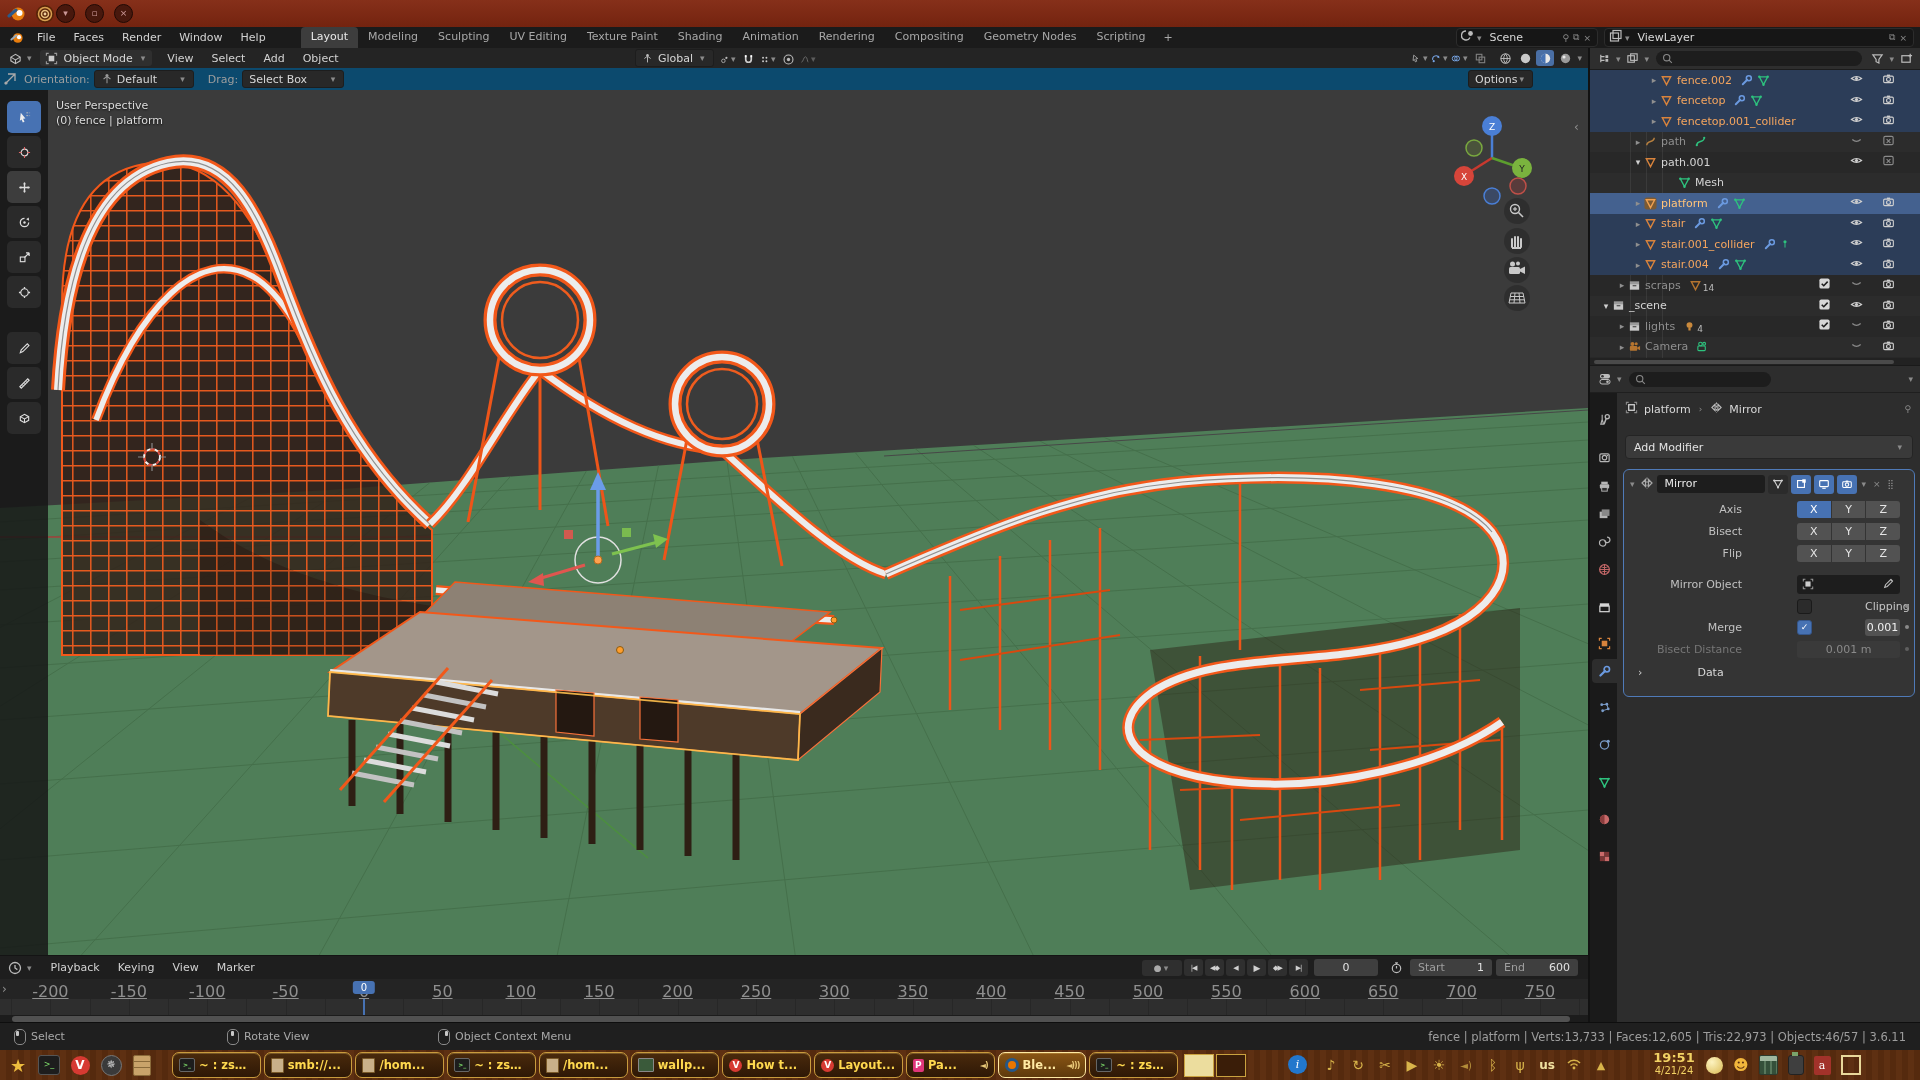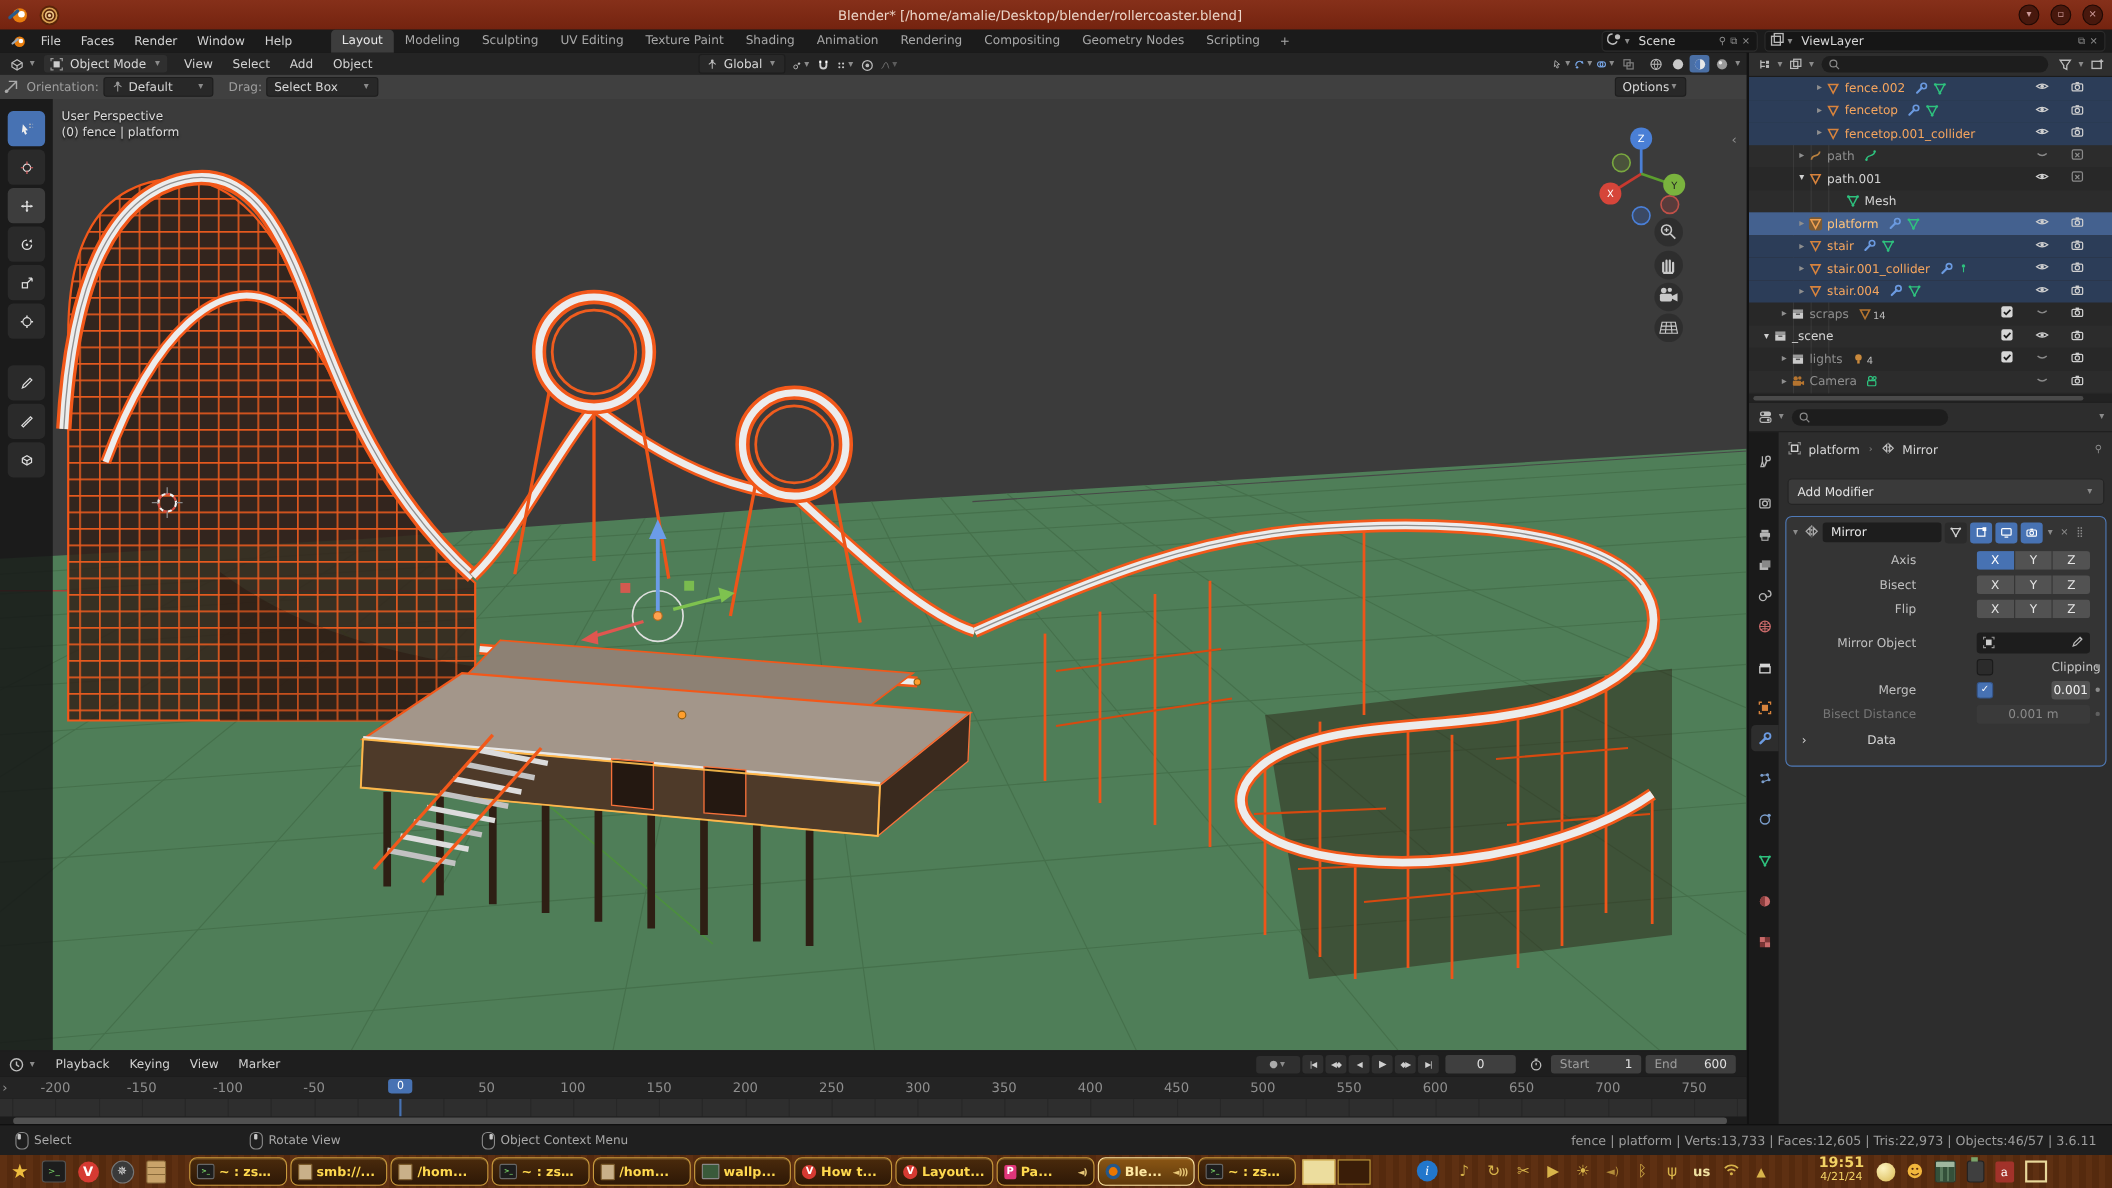--- a/index.html
+++ b/index.html
@@ -20,21 +20,21 @@
   .menu-item{padding:2px 9px;color:#d2d2d2;border-radius:3px;}
   #wsTabs{display:flex;margin-left:26px;align-items:center;height:100%;}
   .ws-tab{padding:3px 10px;color:#a8a8a8;border-radius:4px 4px 0 0;height:15px;}
   .ws-tab.active{background:#3d3d3d;color:#e8e8e8;}
   .ws-add{padding:0 8px;color:#a8a8a8;}
   .idblock{display:flex;align-items:center;background:#161616;border:1px solid #2c2c2c;border-radius:4px;height:17px;padding:0 4px;margin-right:6px;}
   .idblock .lbl{padding:0 6px;color:#d8d8d8;}
   .mini{color:#8b8b8b;font-size:9px;padding:0 2px;}
   
   #vpheader{left:0;top:48px;width:1588px;height:20px;background:#242424;display:flex;align-items:center;border-bottom:1px solid #1a1a1a;}
-  #toolrow{left:0;top:68px;width:1588px;height:22px;background:#404040;display:flex;align-items:center;border-bottom:1px solid #1b1b1b;}
+  #toolrow{left:0;top:68px;width:1588px;height:22px;background:#0c4a6e;display:flex;align-items:center;border-bottom:1px solid #1b1b1b;}
   .hbtn{display:flex;align-items:center;background:#2f2f2f;border-radius:3px;height:16px;padding:0 5px;margin-right:4px;color:#d6d6d6;}
   .hlabel{color:#9e9e9e;margin:0 4px;}
   .ddown{background:#282828;border:1px solid #1d1d1d;border-radius:3px;height:16px;display:flex;align-items:center;padding:0 6px;color:#d6d6d6;}
   .seg{display:flex;}
   .icobtn{width:18px;height:16px;display:flex;align-items:center;justify-content:center;border-radius:3px;margin:0 1px;}
   .icobtn.on{color:#79a7e8;}
   .icobtn.sel{background:#4a6fa5;}
   
   #toolbar{left:0;top:90px;width:48px;height:865px;background:rgba(22,22,22,.85);padding-top:8px;box-sizing:border-box;}
   .tool{width:34px;height:32px;margin:3px auto;border-radius:5px;display:flex;align-items:center;justify-content:center;background:#2a2a2a;}
@@ -43,21 +43,21 @@
   .tool.gap{margin-top:24px;}
   
   #viewport{left:0;top:90px;width:1588px;height:865px;background:#3b3b3b;overflow:hidden;}
   #vpOverlayText{left:56px;top:8px;color:#dcdcdc;text-shadow:0 1px 2px rgba(0,0,0,.8);line-height:15px;font-size:11px;}
   #navgizmo{left:1434px;top:10px;}
   .collapse{color:#909090;font-size:12px;}
   
   #timeline{left:0;top:955px;width:1588px;height:67px;background:#2b2b2b;border-top:1px solid #141414;}
   #tlHeader{position:absolute;left:0;top:0;width:100%;height:23px;background:#1e1e1e;display:flex;align-items:center;border-bottom:1px solid #151515;}
   #tlRuler{position:absolute;left:0;top:23px;width:100%;height:20px;background:#242424;border-bottom:1px solid #1b1b1b;}
-  .tick{position:absolute;top:3px;transform:translateX(-50%);color:#8f8f8f;font-size:12px;}
+  .tick{position:absolute;top:3px;transform:translateX(-50%);color:#8f8f8f;font-size:16px;text-decoration:underline;}
   #tlTracks{position:absolute;left:0;top:43px;width:100%;height:16px;background:#2e2e2e;}
   .gline{position:absolute;top:0;width:1px;height:16px;background:#272727;}
   #tlScroll{position:absolute;left:0;top:59px;width:100%;height:8px;background:#1c1c1c;}
   #tlThumb{position:absolute;left:12px;top:1px;width:1558px;height:6px;border-radius:3px;background:#515151;}
   #playheadBadge{position:absolute;top:2px;transform:translateX(-50%);background:#4772b3;color:#fff;
       border-radius:3px;padding:1px 8px;font-size:10px;}
   #playheadLine{position:absolute;top:43px;width:2px;height:16px;background:#4772b3;transform:translateX(-50%);}
   .tl-field{display:flex;align-items:center;background:#3f3f3f;border-radius:3px;height:17px;padding:0 8px;color:#e0e0e0;position:absolute;top:3px;}
   .transport{display:flex;position:absolute;top:3px;gap:2px;}
   .tbtn{width:19px;height:17px;background:#2f2f2f;border-radius:3px;color:#cfcfcf;font-size:7px;
@@ -161,21 +161,20 @@
         </svg>
     </span>
     <span class="tb-ico">
       <svg width="20" height="20" viewBox="0 0 20 20">
           <circle cx="10" cy="10" r="9" fill="#5a2408"></circle>
           <circle cx="10" cy="10" r="6.5" fill="none" stroke="#d8a050" stroke-width="1.5"></circle>
           <circle cx="10" cy="10" r="3.5" fill="none" stroke="#e8c080" stroke-width="1.5"></circle>
           <circle cx="10" cy="10" r="1.4" fill="#f0d0a0"></circle>
         </svg>
     </span>
-    <span class="title">Blender* [/home/amalie/Desktop/blender/rollercoaster.blend]</span>
     <span class="winbtns">
       <span class="winbtn">▾</span>
       <span class="winbtn">▫</span>
       <span class="winbtn">×</span>
     </span>
   </div>
 
   <div id="menubar" class="abs">
     <span class="tb-ico">
       <svg width="16" height="16" viewBox="0 0 20 20">

